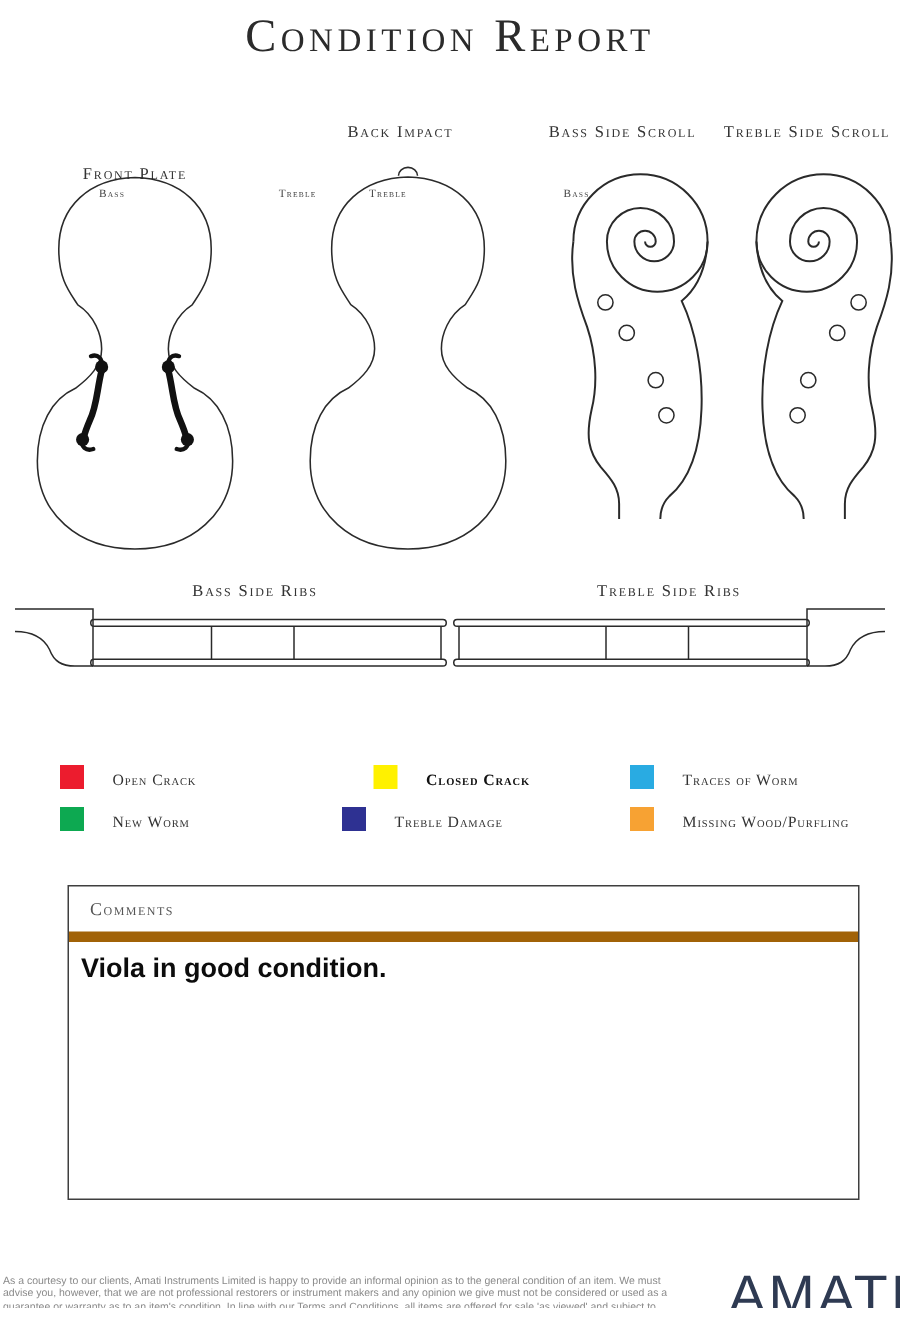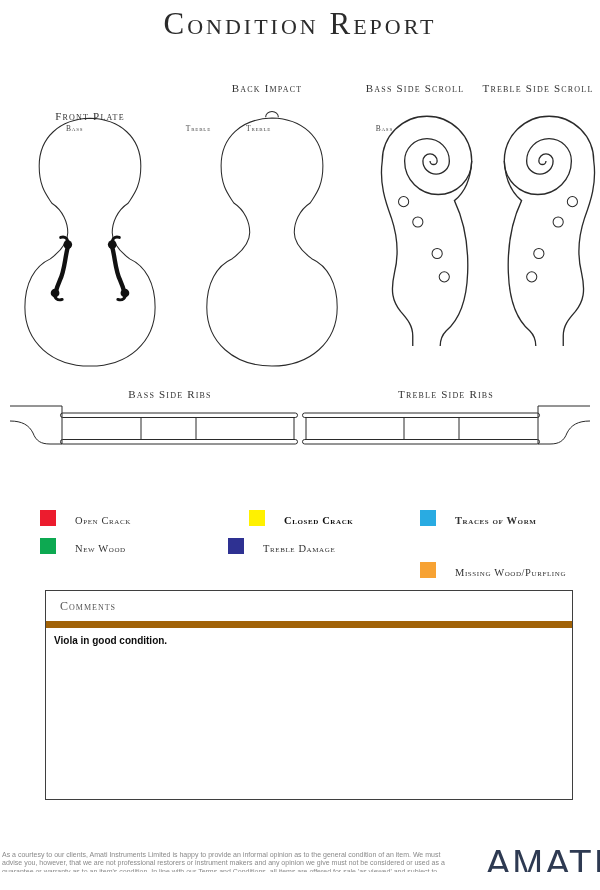--- a/index.html
+++ b/index.html
@@ -19,21 +19,21 @@
   .fhole-ball{fill:#111;stroke:none;}
   .legend-item{display:flex;align-items:flex-end;gap:19px;}
   .swatch{width:16px;height:16px;flex:0 0 16px;}
   .legend-label{font-size:10.5px;letter-spacing:0.6px;color:#333;}
   .legend-item.bold .legend-label{font-weight:700;color:#111;}
   .comments-box{left:45px;top:590px;width:528px;height:210px;border:1px solid #3f3f3f;
                 box-sizing:border-box;background:#fff;}
   .comments-header{padding:8px 14px 7px 14px;border-bottom:7px solid #a16207;
                    font-size:12px;letter-spacing:1px;color:#555;}
   .comments-text{padding:7px 8px;font-family:"Liberation Sans", sans-serif;
-                 font-weight:700;font-size:10px;color:#0c0c0c;}
+                 font-weight:700;font-size:18px;color:#0c0c0c;}
   .footer-disclaimer{left:2px;top:851px;width:447px;font-family:"Liberation Sans", sans-serif;
                      font-size:7px;line-height:8.3px;color:#8a8a8a;}
   .brand-logo{right:-6px;top:843px;font-family:"Liberation Sans", sans-serif;
               font-size:37px;letter-spacing:2px;color:#2e3a52;font-weight:400;}
 </style>
 </head>
 <body>
 
 <div class="page">
 
@@ -124,33 +124,33 @@
   </svg>
 
   <div class="abs legend-item" style="left:40px;top:510px;">
     <div class="swatch" style="background: rgb(236, 28, 46);"></div>
     <span class="legend-label sc">Open Crack</span>
   </div>
   <div class="abs legend-item bold" style="left:228px;top:510px;padding-left:21px;">
     <div class="swatch" style="background: rgb(255, 241, 0);"></div>
     <span class="legend-label sc">Closed Crack</span>
   </div>
-  <div class="abs legend-item" style="left:420px;top:510px;font-weight:bold;">
+  <div class="abs legend-item" style="left:420px;top:510px;">
     <div class="swatch" style="background: rgb(41, 171, 226);"></div>
     <span class="legend-label sc">Traces of Worm</span>
   </div>
   <div class="abs legend-item" style="left:40px;top:538px;">
     <div class="swatch" style="background: rgb(13, 169, 81);"></div>
-    <span class="legend-label sc">New Wood</span>
+    <span class="legend-label sc">New Worm</span>
   </div>
   <div class="abs legend-item" style="left:228px;top:538px;">
     <div class="swatch" style="background: rgb(46, 49, 146);"></div>
     <span class="legend-label sc">Treble Damage</span>
   </div>
-  <div class="abs legend-item" style="left:420px;top:538px;margin-top:24px;">
+  <div class="abs legend-item" style="left:420px;top:538px;">
     <div class="swatch" style="background: rgb(247, 162, 51);"></div>
     <span class="legend-label sc">Missing Wood/Purfling</span>
   </div>
 
   <div class="abs comments-box">
     <div class="comments-header sc">Comments</div>
     <div class="comments-text">Viola in good condition.</div>
   </div>
 
   <div class="abs footer-disclaimer">As a courtesy to our clients, Amati Instruments Limited is happy to provide an informal opinion as to the general condition of an item. We must advise you, however, that we are not professional restorers or instrument makers and any opinion we give must not be considered or used as a guarantee or warranty as to an item's condition. In line with our Terms and Conditions, all items are offered for sale 'as viewed' and subject to our conditions of business for buyers which are set out in our Terms and Conditions. © Amati Instruments Limited 2017</div>

